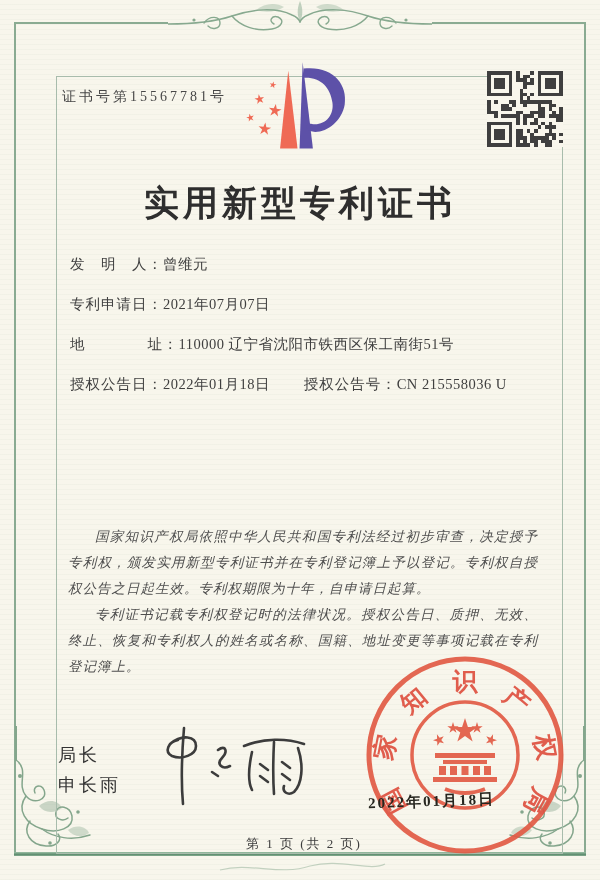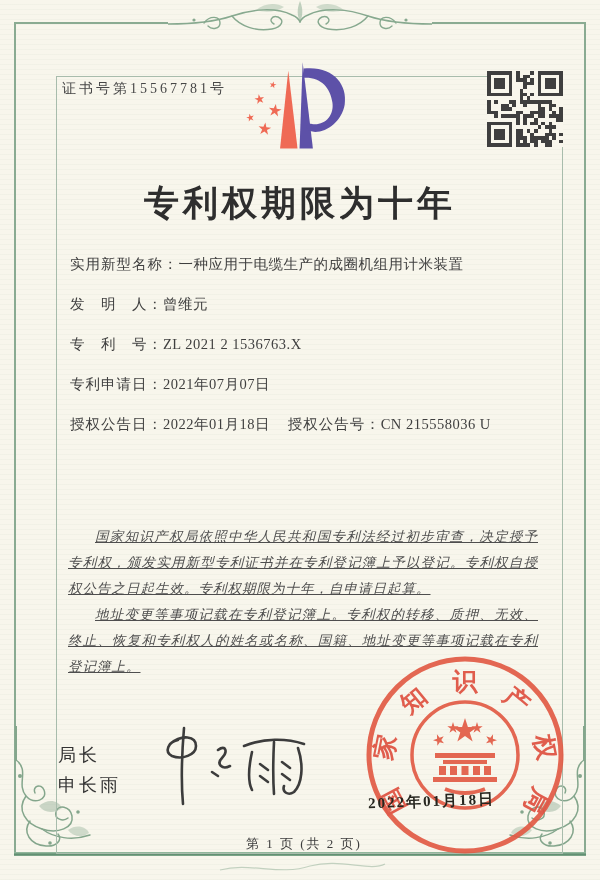--- a/index.html
+++ b/index.html
@@ -19,34 +19,34 @@
     background:linear-gradient(180deg,#9dbfa6,#5f8f70 60%,#86ab90);}
   .flourish-top{position:absolute;left:168px;top:0px;width:264px;height:52px;}
   .flourish-corner{position:absolute;top:726px;width:92px;height:132px;}
   .flourish-corner.left{left:6px;}
   .flourish-corner.right{right:6px;transform:scaleX(-1);}
   .flourish-bottom{position:absolute;left:210px;top:858px;width:180px;height:20px;opacity:.45;}
   
   .inner-frame{position:absolute;left:56px;top:76px;width:505px;height:776px;
     border:1px solid #a8bcac;}
   
-  .cert-no{position:absolute;left:62px;top:80px;font-size:14px;letter-spacing:3px;color:#474747;}
+  .cert-no{position:absolute;left:62px;top:88px;font-size:14px;letter-spacing:3px;color:#474747;}
   .logo{position:absolute;left:238px;top:58px;width:118px;height:98px;}
   .qr{position:absolute;left:487px;top:71px;width:76px;height:76px;}
   .title{position:absolute;left:0;top:180px;width:100%;text-align:center;
     font-size:35px;letter-spacing:4px;font-weight:600;color:#2e2e2e;}
   
   .fields{position:absolute;left:70px;top:256px;width:468px;font-size:14.5px;color:#3f3f3f;}
   .frow{height:16px;line-height:16px;margin-bottom:24px;white-space:nowrap;}
   .flabel{letter-spacing:1px;}
   .fvalue{letter-spacing:.5px;}
-  .fpair2{margin-left:14px;}
+  .fpair2{margin-left:30px;}
   
   .paras{position:absolute;left:68px;top:524px;width:470px;font-size:13.5px;line-height:26px;
-    font-style:italic;color:#4e4e4e;letter-spacing:1px;text-align:justify;text-decoration:underline;}
+    font-style:italic;color:#4e4e4e;letter-spacing:1px;text-align:justify;}
   .paras p{margin:0;text-indent:2em;}
   
   .signer{position:absolute;left:58px;top:740px;font-size:18px;line-height:30px;
     letter-spacing:3px;color:#333;}
   .signature{position:absolute;left:152px;top:722px;width:160px;height:85px;}
   .seal{position:absolute;left:360px;top:650px;width:210px;height:210px;opacity:.92;}
   .seal text{font-size:25px;font-weight:700;fill:#df5140;font-family:"Liberation Serif",serif;}
   .seal-date{position:absolute;left:368px;top:792px;font-size:15px;font-weight:600;
     letter-spacing:2px;color:#26261f;transform:rotate(-2deg);z-index:5;}
   .footer{position:absolute;left:4px;top:835px;width:100%;text-align:center;
@@ -273,44 +273,41 @@
         <rect x="8" y="20" width="1" height="1"></rect>
         <rect x="9" y="20" width="1" height="1"></rect>
         <rect x="10" y="20" width="1" height="1"></rect>
         <rect x="11" y="20" width="1" height="1"></rect>
         <rect x="13" y="20" width="1" height="1"></rect>
         <rect x="16" y="20" width="1" height="1"></rect>
         <rect x="17" y="20" width="1" height="1"></rect>
       </g>
   </svg>
 
-  <div class="title">专利权期限为十年</div>
+  <div class="title">实用新型专利证书</div>
 
   <div class="fields">
-    <div class="frow">
-      <span class="flabel">实用新型名称：</span><span class="fvalue">一种应用于电缆生产的成圈机组用计米装置</span>
-    </div>
     <div class="frow">
       <span class="flabel">发　明　人：</span><span class="fvalue">曾维元</span>
     </div>
     <div class="frow">
-      <span class="flabel">专　利　号：</span><span class="fvalue">ZL 2021 2 1536763.X</span>
+      <span class="flabel">专利申请日：</span><span class="fvalue">2021年07月07日</span>
     </div>
     <div class="frow">
-      <span class="flabel">专利申请日：</span><span class="fvalue">2021年07月07日</span>
+      <span class="flabel">地　　　　址：</span><span class="fvalue">110000 辽宁省沈阳市铁西区保工南街51号</span>
     </div>
     <div class="frow">
       <span class="flabel">授权公告日：</span><span class="fvalue">2022年01月18日</span>
       <span class="flabel fpair2">授权公告号：</span><span class="fvalue">CN 215558036 U</span>
     </div>
   </div>
 
   <div class="paras">
     <p>国家知识产权局依照中华人民共和国专利法经过初步审查，决定授予专利权，颁发实用新型专利证书并在专利登记簿上予以登记。专利权自授权公告之日起生效。专利权期限为十年，自申请日起算。</p>
-    <p>地址变更等事项记载在专利登记簿上。专利权的转移、质押、无效、终止、恢复和专利权人的姓名或名称、国籍、地址变更等事项记载在专利登记簿上。</p>
+    <p>专利证书记载专利权登记时的法律状况。授权公告日、质押、无效、终止、恢复和专利权人的姓名或名称、国籍、地址变更等事项记载在专利登记簿上。</p>
   </div>
 
   <div class="signer">
     <div>局长</div>
     <div>申长雨</div>
   </div>
 
   <svg class="signature" viewBox="0 0 160 85">
     <g stroke="#3c3c3c" stroke-width="2.6" fill="none" stroke-linecap="round">
       <path d="M18,22 C30,12 44,14 44,24 C44,33 30,38 20,34 C12,30 16,20 26,18"></path>

